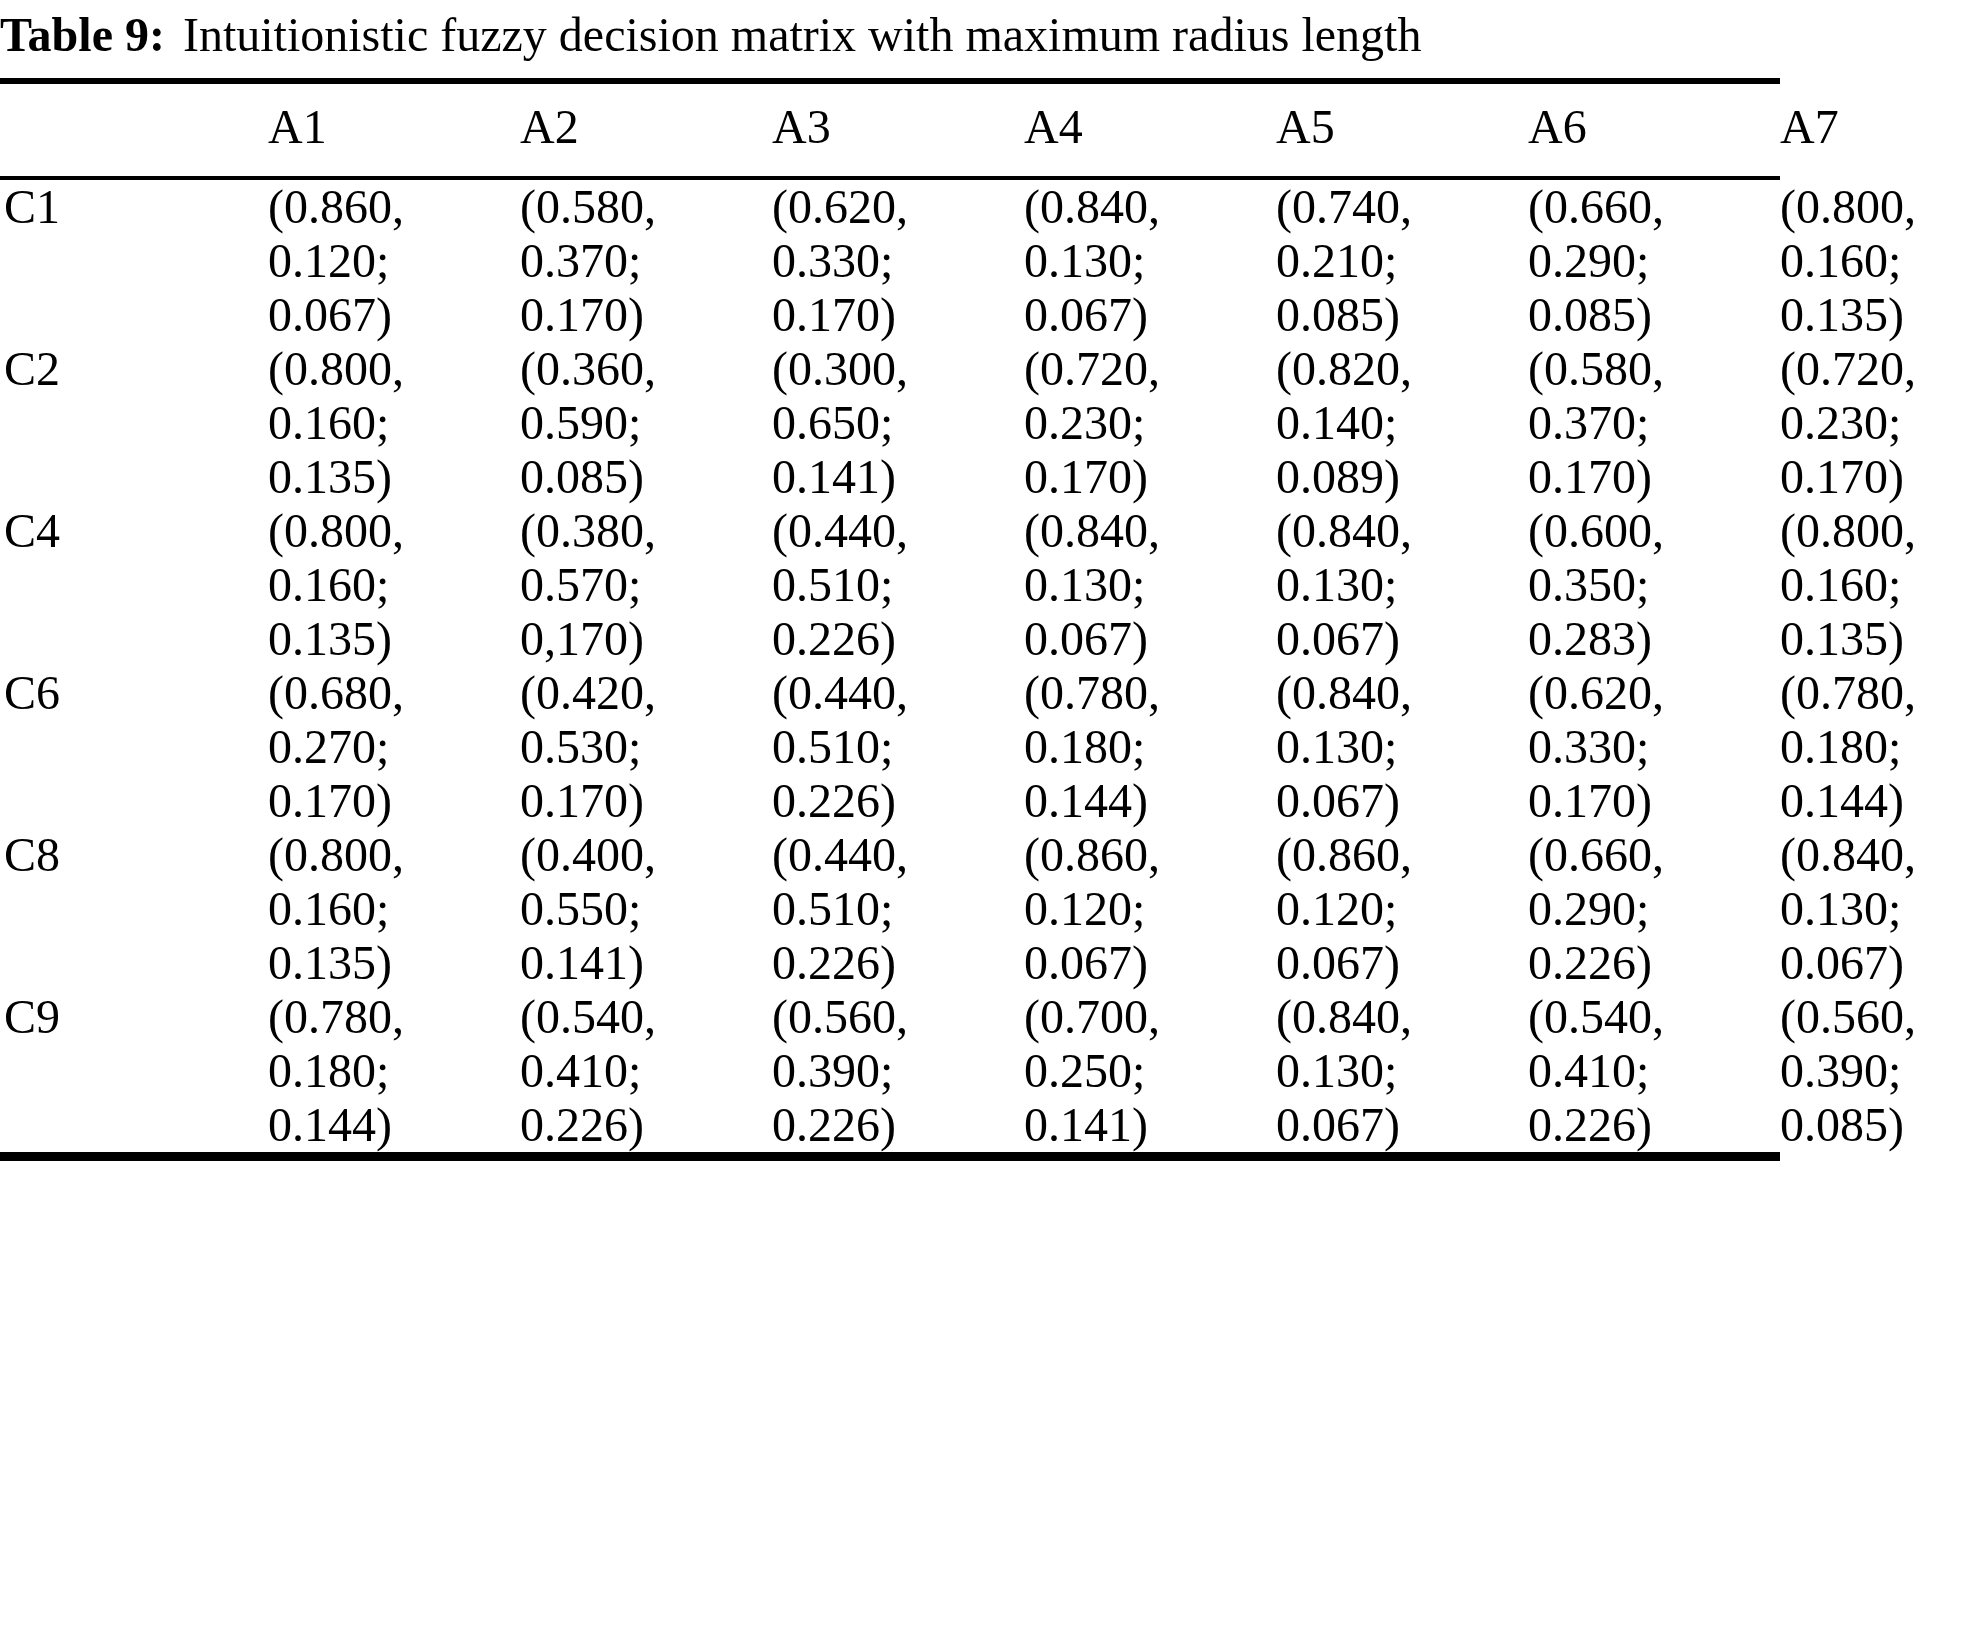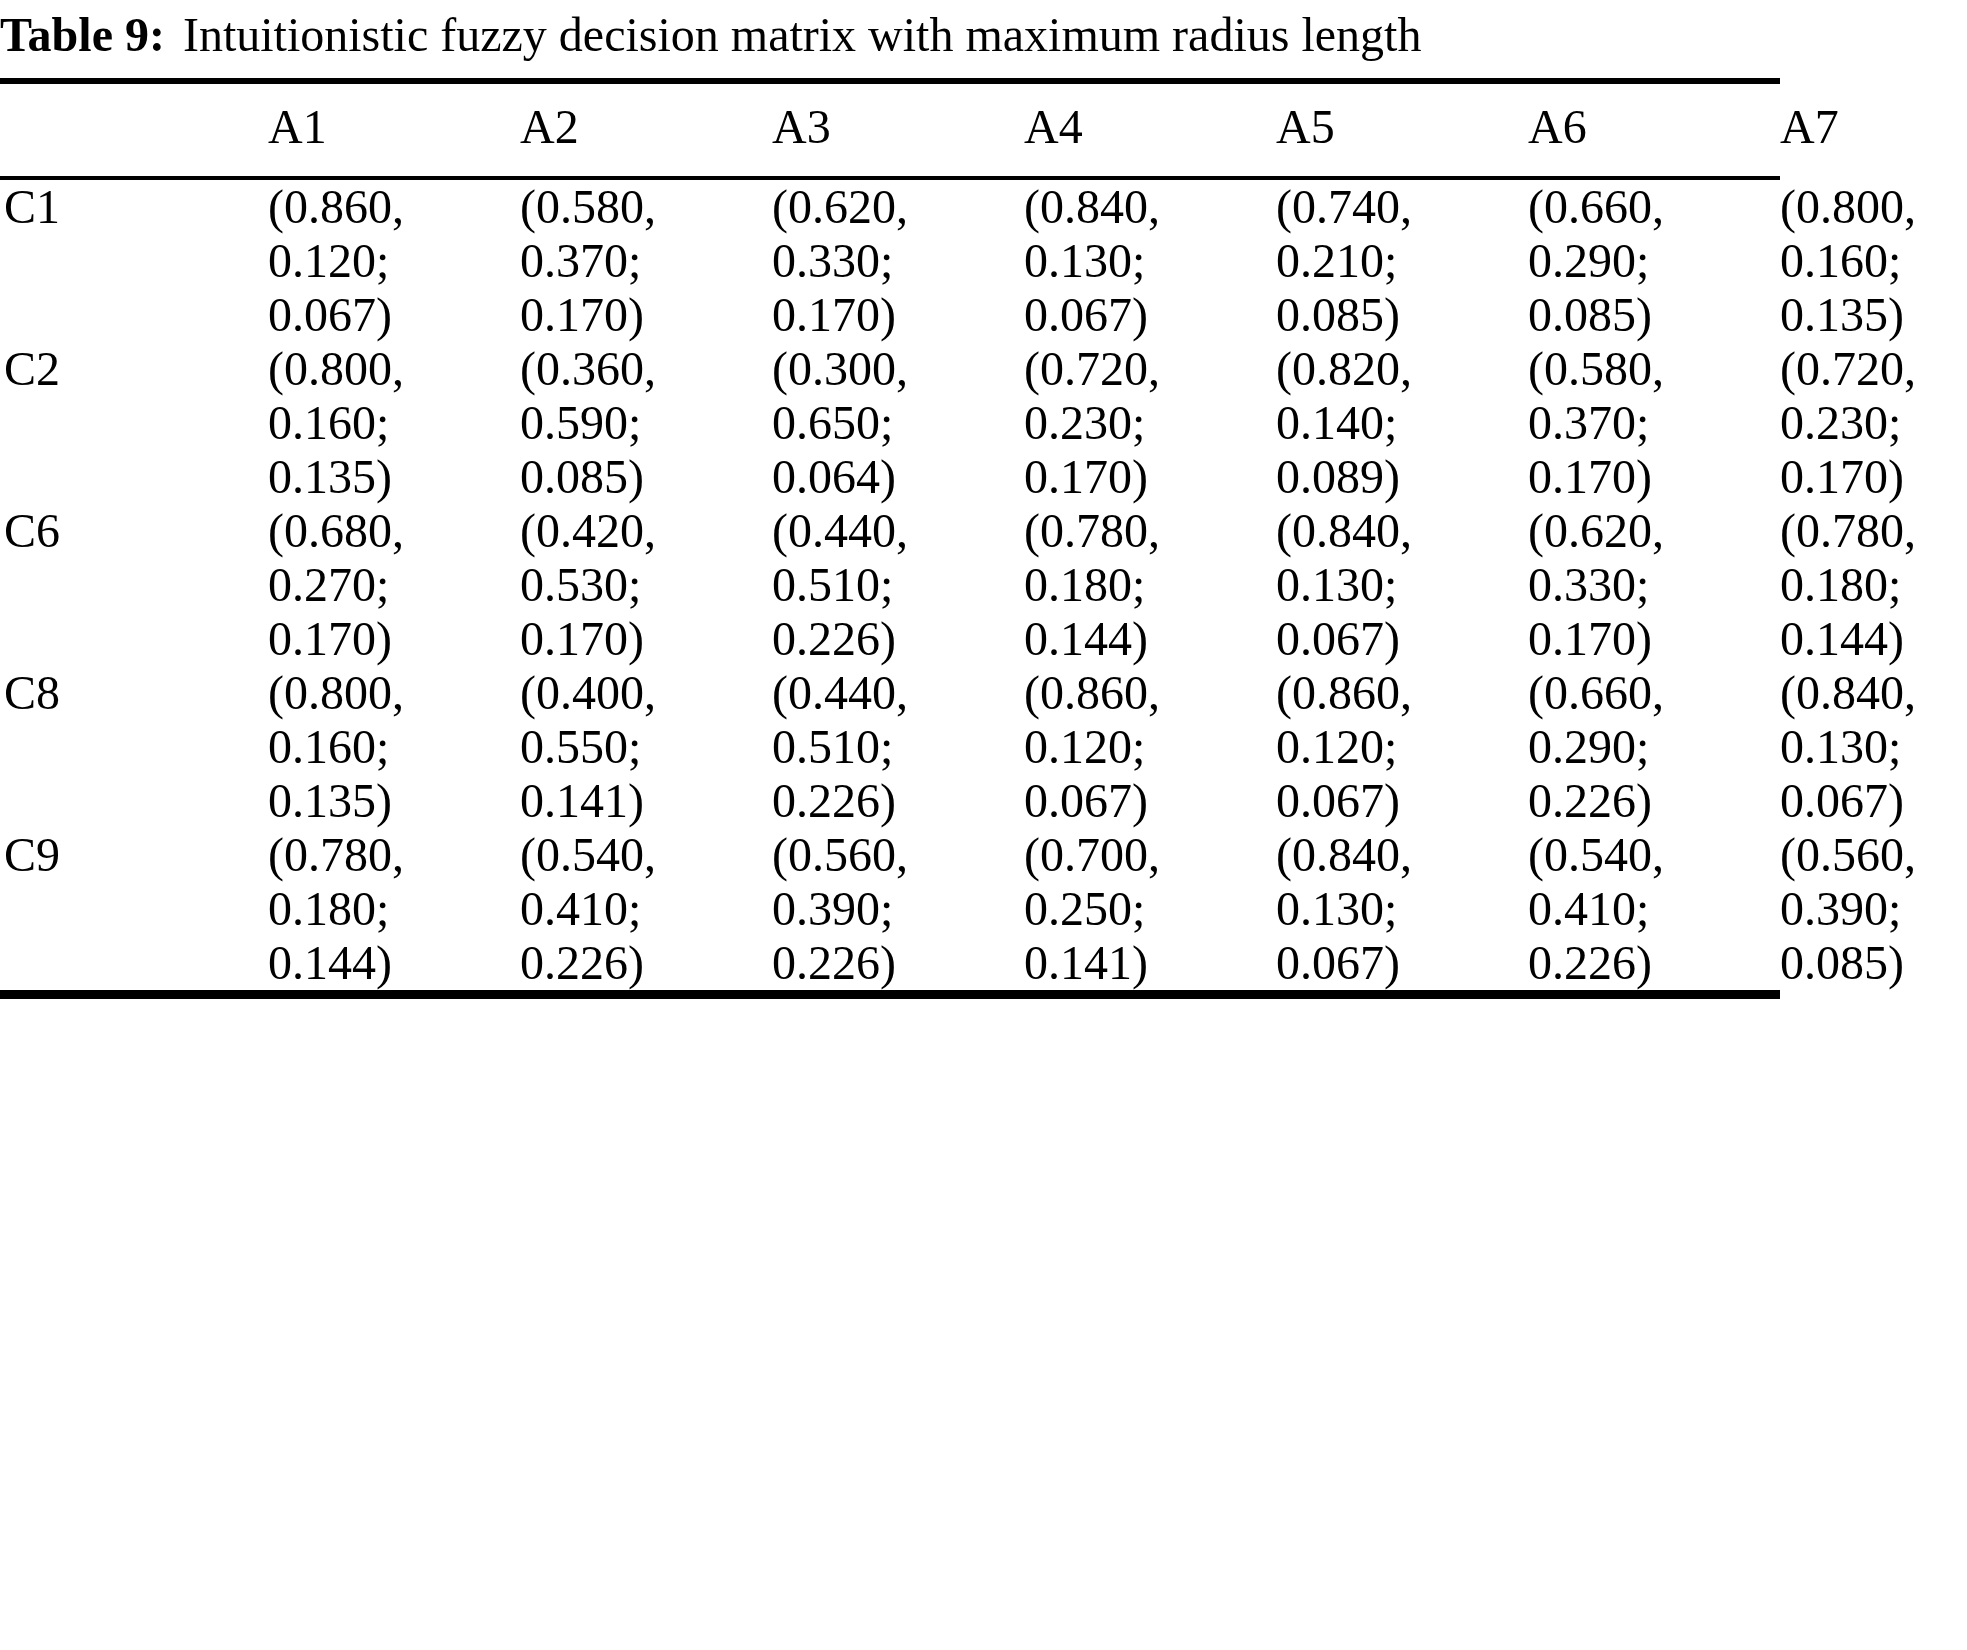--- a/index.html
+++ b/index.html
@@ -122,33 +122,57 @@
         <tr>
           <th class="rowlabel">C2</th>
           <td>(0.800,
 0.160;
 0.135)</td>
           <td>(0.360,
 0.590;
 0.085)</td>
           <td>(0.300,
 0.650;
-0.064)</td>
+0.141)</td>
           <td>(0.720,
 0.230;
 0.170)</td>
           <td>(0.820,
 0.140;
 0.089)</td>
           <td>(0.580,
 0.370;
 0.170)</td>
           <td>(0.720,
 0.230;
 0.170)</td>
+        </tr>
+        <tr>
+          <th class="rowlabel">C4</th>
+          <td>(0.800,
+0.160;
+0.135)</td>
+          <td>(0.380,
+0.570;
+0,170)</td>
+          <td>(0.440,
+0.510;
+0.226)</td>
+          <td>(0.840,
+0.130;
+0.067)</td>
+          <td>(0.840,
+0.130;
+0.067)</td>
+          <td>(0.600,
+0.350;
+0.283)</td>
+          <td>(0.800,
+0.160;
+0.135)</td>
         </tr>
         <tr>
           <th class="rowlabel">C6</th>
           <td>(0.680,
 0.270;
 0.170)</td>
           <td>(0.420,
 0.530;
 0.170)</td>
           <td>(0.440,

